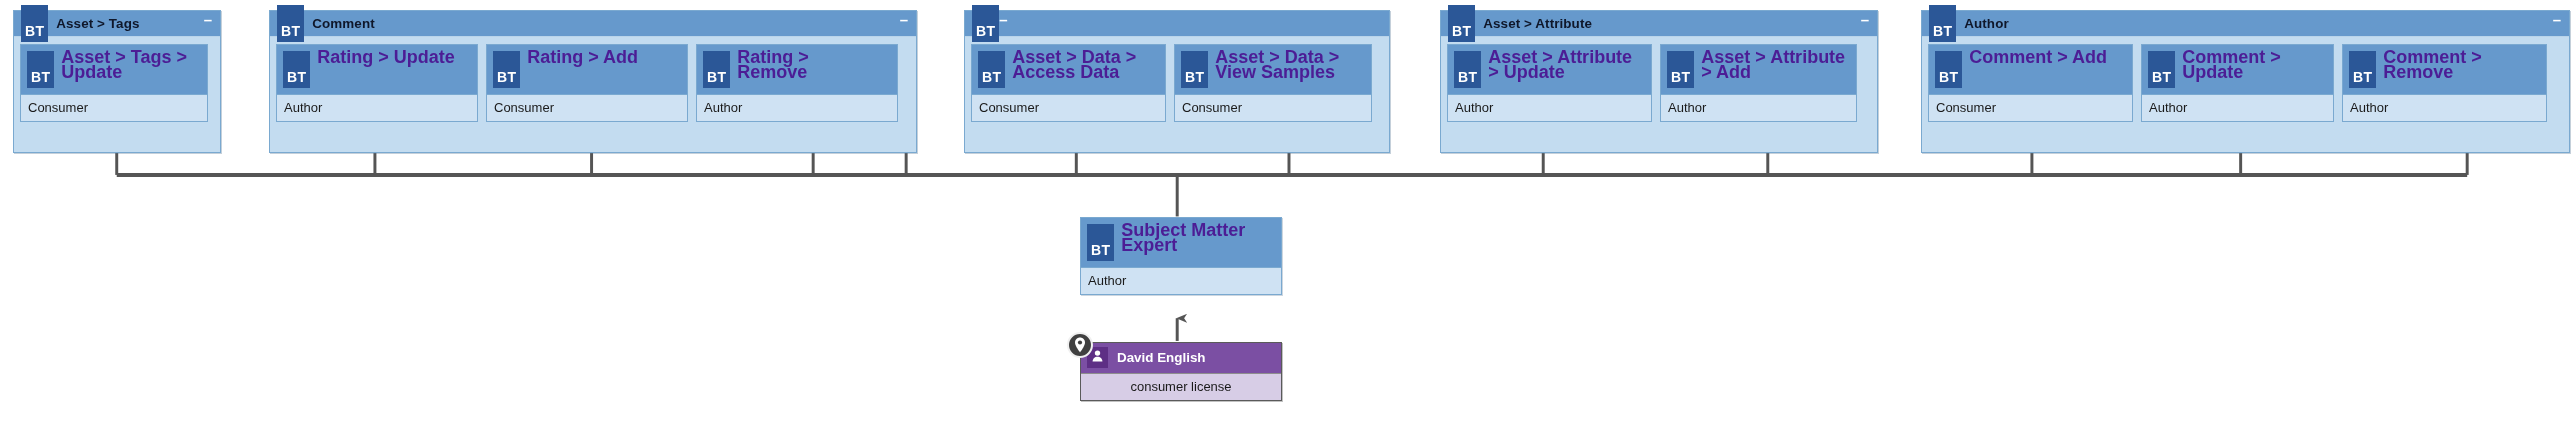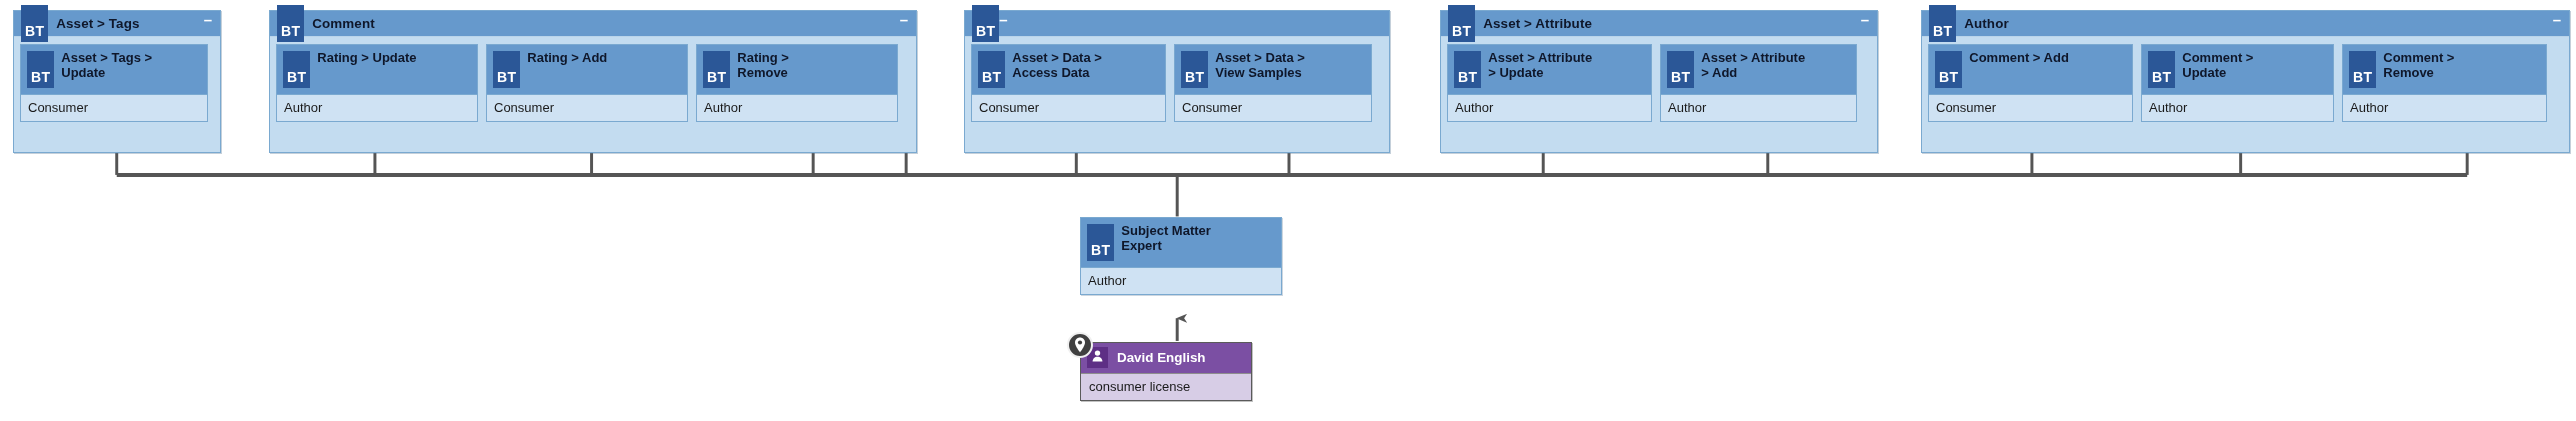--- a/index.html
+++ b/index.html
@@ -106,22 +106,22 @@
   .card-header {
     background: #6699cc;
     display: flex;
     align-items: flex-start;
     padding: 5px 7px 6px 6px;
     box-sizing: border-box;
     min-height: 26px;
   }
   .card-header.two-line { min-height: 42px; }
   .card-title {
-    color: #0f172a;
-    font-size: 13px;
+    color: #4c1d95;
+    font-size: 18px;
     font-weight: bold;
     line-height: 15px;
     margin-left: 7px;
     white-space: pre-line;
   }
   .card-role {
     background: #cfe2f3;
     border-top: 1px solid #7aa9d0;
     color: #1a1a1a;
     font-size: 13px;
@@ -381,21 +381,21 @@
     <div class="card-role">Author</div>
   </div>
 
   <div class="pin" id="user-pin" style="left: 1067px; top: 332px;">
     <svg width="14" height="16" viewBox="0 0 14 16" aria-hidden="true">
       <path d="M7 0.6C4.2 0.6 2 2.8 2 5.6c0 3.6 5 9.8 5 9.8s5-6.2 5-9.8C12 2.8 9.8 0.6 7 0.6z" fill="#ffffff"></path>
       <circle cx="7" cy="5.5" r="2.1" fill="#404040"></circle>
     </svg>
   </div>
 
-  <div class="user-node" id="user-node" style="left: 1080px; top: 342px; width: 172px;">
+  <div class="user-node" id="user-node" style="left: 1080px; top: 342px; width: 202px; text-align: center;">
     <div class="user-header">
       <span class="user-badge">
         <svg width="11" height="12" viewBox="0 0 11 12" aria-hidden="true">
           <circle cx="5.5" cy="3.1" r="2.7" fill="#ffffff"></circle>
           <path d="M0.6 11.6c0-2.9 2.2-4.9 4.9-4.9s4.9 2 4.9 4.9z" fill="#ffffff"></path>
         </svg>
       </span>
       <span class="user-title">David English</span>
     </div>
     <div class="user-sub">consumer license</div>

